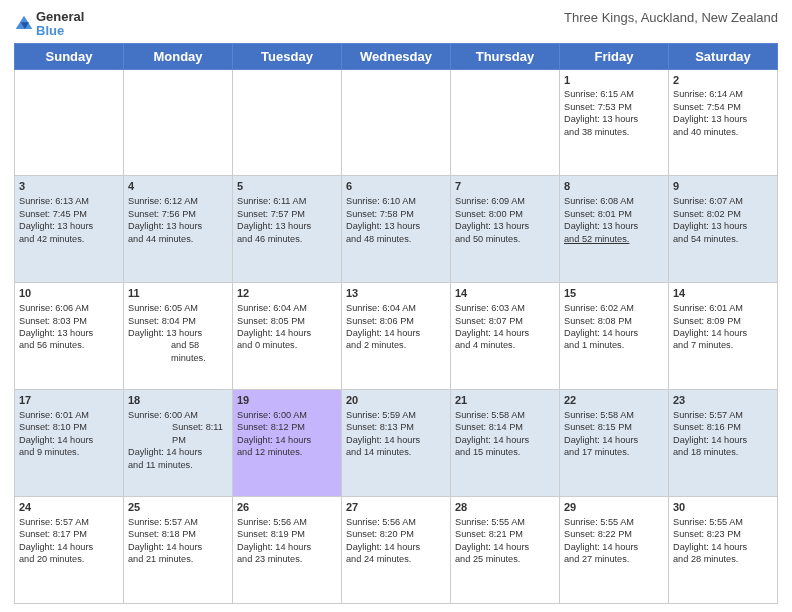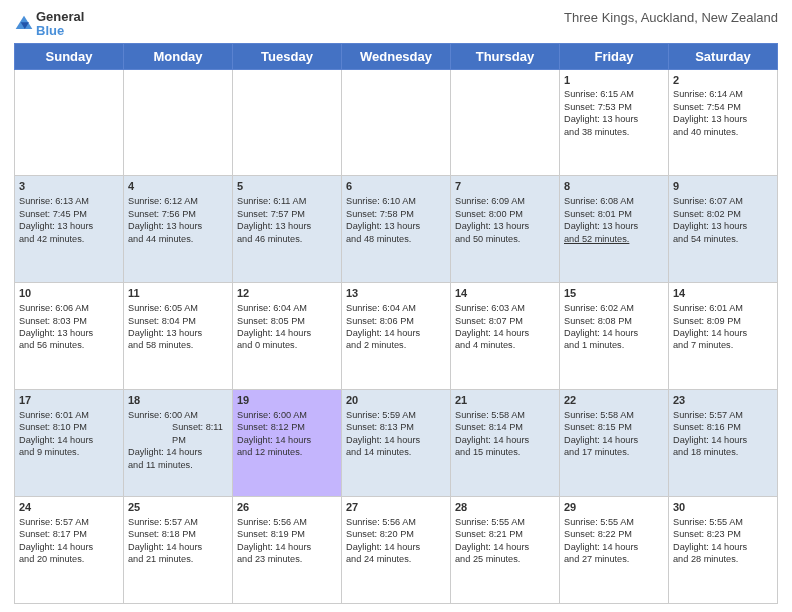--- a/index.html
+++ b/index.html
@@ -212,21 +212,21 @@
             <span style="display: block;">Sunrise: 6:06 AM</span>
             <span style="display: block;">Sunset: 8:03 PM</span>
             <span style="display: block;">Daylight: 13 hours</span>
             <span style="display: block;">and 56 minutes.</span>
           </td>
           <td>
             <span class="day-num">11</span>
             <span style="display: block;">Sunrise: 6:05 AM</span>
             <span style="display: block;">Sunset: 8:04 PM</span>
             <span style="display: block;">Daylight: 13 hours</span>
-            <span style="display: block;">and 58 minutes.</span>
+            <span style="display: block; margin-left: 43px;">and 58 minutes.</span>
           </td>
           <td>
             <span class="day-num">12</span>
             <span style="display: block;">Sunrise: 6:04 AM</span>
             <span style="display: block;">Sunset: 8:05 PM</span>
             <span style="display: block;">Daylight: 14 hours</span>
             <span style="display: block;">and 0 minutes.</span>
           </td>
           <td>
             <span class="day-num">13</span>

